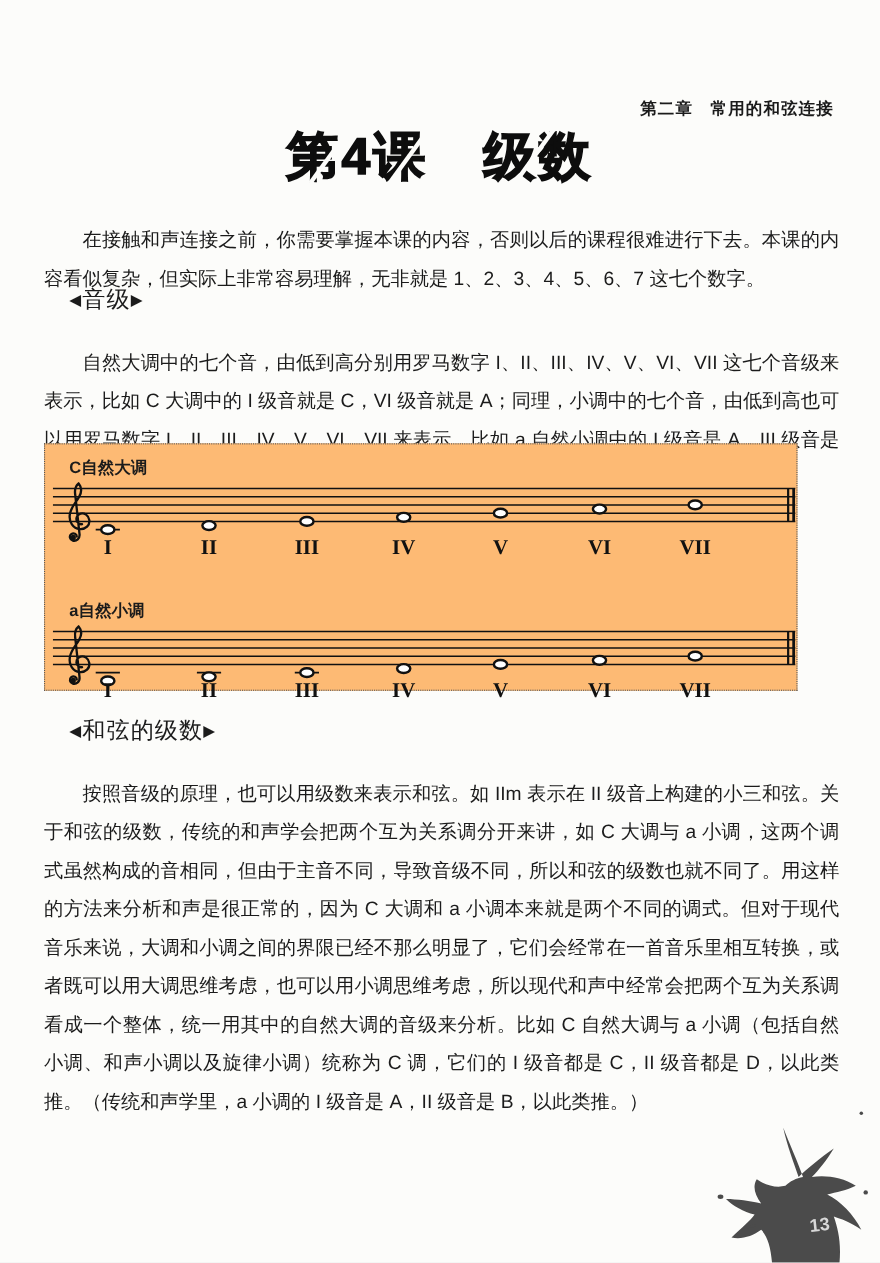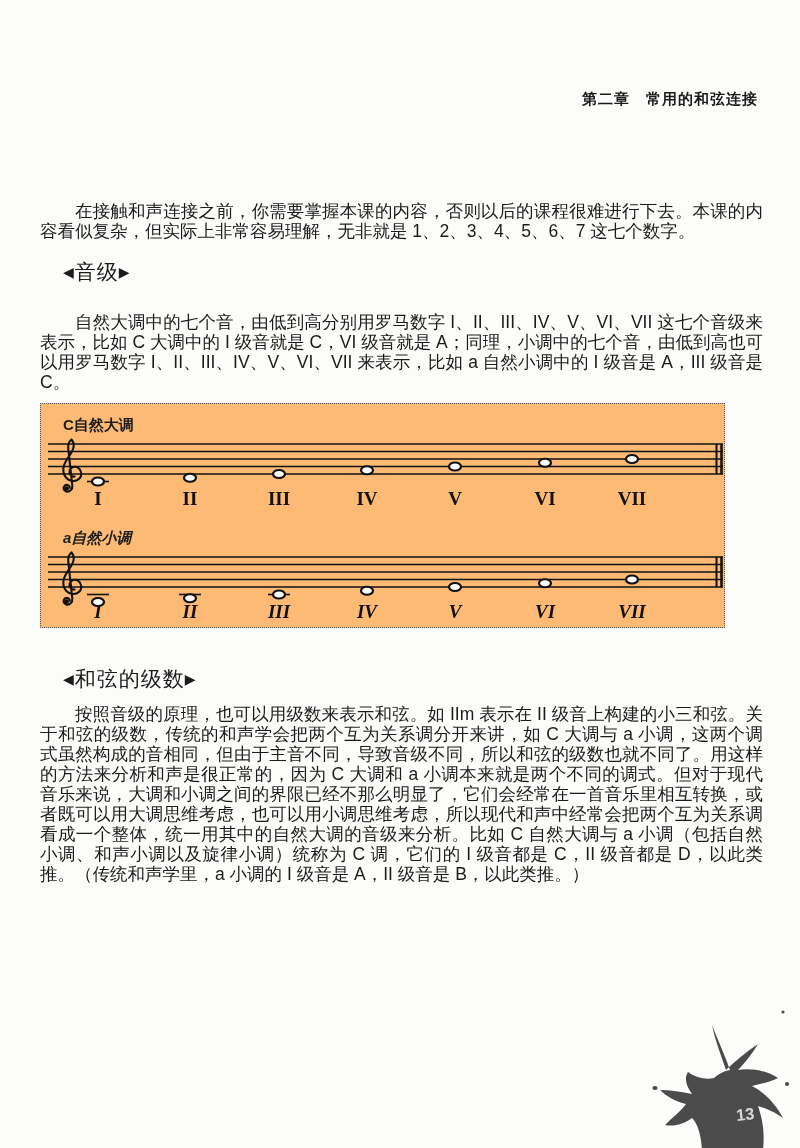--- a/index.html
+++ b/index.html
@@ -21,40 +21,40 @@
   .title-text {
     font-size:47px; font-weight:900; letter-spacing:3px; color:#0d0d0d;
     -webkit-text-stroke:1.5px #0d0d0d;
   }
   .slash { position:absolute; top:-6px; width:3.5px; height:68px; background:#fcfcfa; transform:rotate(36deg); }
   .slash.s1 { left:40px; } .slash.s2 { left:112px; } .slash.s3 { left:226px; }
 
   
   .para {
     position:absolute; left:40px; width:723px;
-    font-size:17.5px; line-height:20px; text-align:justify; text-indent:2em;
+    font-size:17.5px; line-height:35px; text-align:justify; text-indent:2em;
   }
   .p-intro { top:183px; }
   .p-scale { top:294px; }
   .p-chord { top:686px; }
 
   
   .section-head { position:absolute; left:63px; font-size:21px; font-weight:400; letter-spacing:1px; }
   .h-scale { top:258px; }
-  .h-chord { top:665px; }
+  .h-chord { top:650px; }
   .tri { font-size:14px; position:relative; top:-2px; }
 
   
   .figure {
     position:absolute; left:40px; top:403px; width:685px; height:225px;
     border:1.5px dotted #555; background:#fdba74; box-sizing:border-box;
   }
   .staff-block { position:absolute; left:0; width:100%; height:110px; }
   .staff-0 { top:0; }
-  .staff-1 { top:113px;font-style:italic; }
+  .staff-1 { top:130px; }
   .staff-label { position:absolute; top:12px; left:22px; font-size:15px; font-weight:700; }
   .staff-svg { position:absolute; top:32px; left:7px; }
   .staff-line { stroke:#111; stroke-width:1.4; }
   .whole-note { fill:#fff; stroke:#111; stroke-width:2.2; }
   .clef { fill:none; stroke:#111; stroke-width:2.1; stroke-linecap:round; }
   .numerals { position:absolute; top:84px; left:0; width:100%; height:24px; }
   .numerals span {
     position:absolute; transform:translateX(-50%);
     font-family:"Liberation Serif", serif; font-size:19px; font-weight:600; color:#111;
   }
@@ -68,20 +68,21 @@
 </style>
 </head>
 <body>
 
 <div class="page">
 
   <div class="chapter-header">第二章　常用的和弦连接</div>
 
   <h1 class="lesson-title">
     <span class="title-wrap">
+      <span class="title-text">第4课　级数</span>
       <i class="slash s1"></i>
       <i class="slash s2"></i>
       <i class="slash s3"></i>
     </span>
   </h1>
 
   <p class="para p-intro">在接触和声连接之前，你需要掌握本课的内容，否则以后的课程很难进行下去。本课的内容看似复杂，但实际上非常容易理解，无非就是 1、2、3、4、5、6、7 这七个数字。</p>
 
   <div class="section-head h-scale">
     <span class="tri">◀</span><span>音级</span><span class="tri">▶</span>

